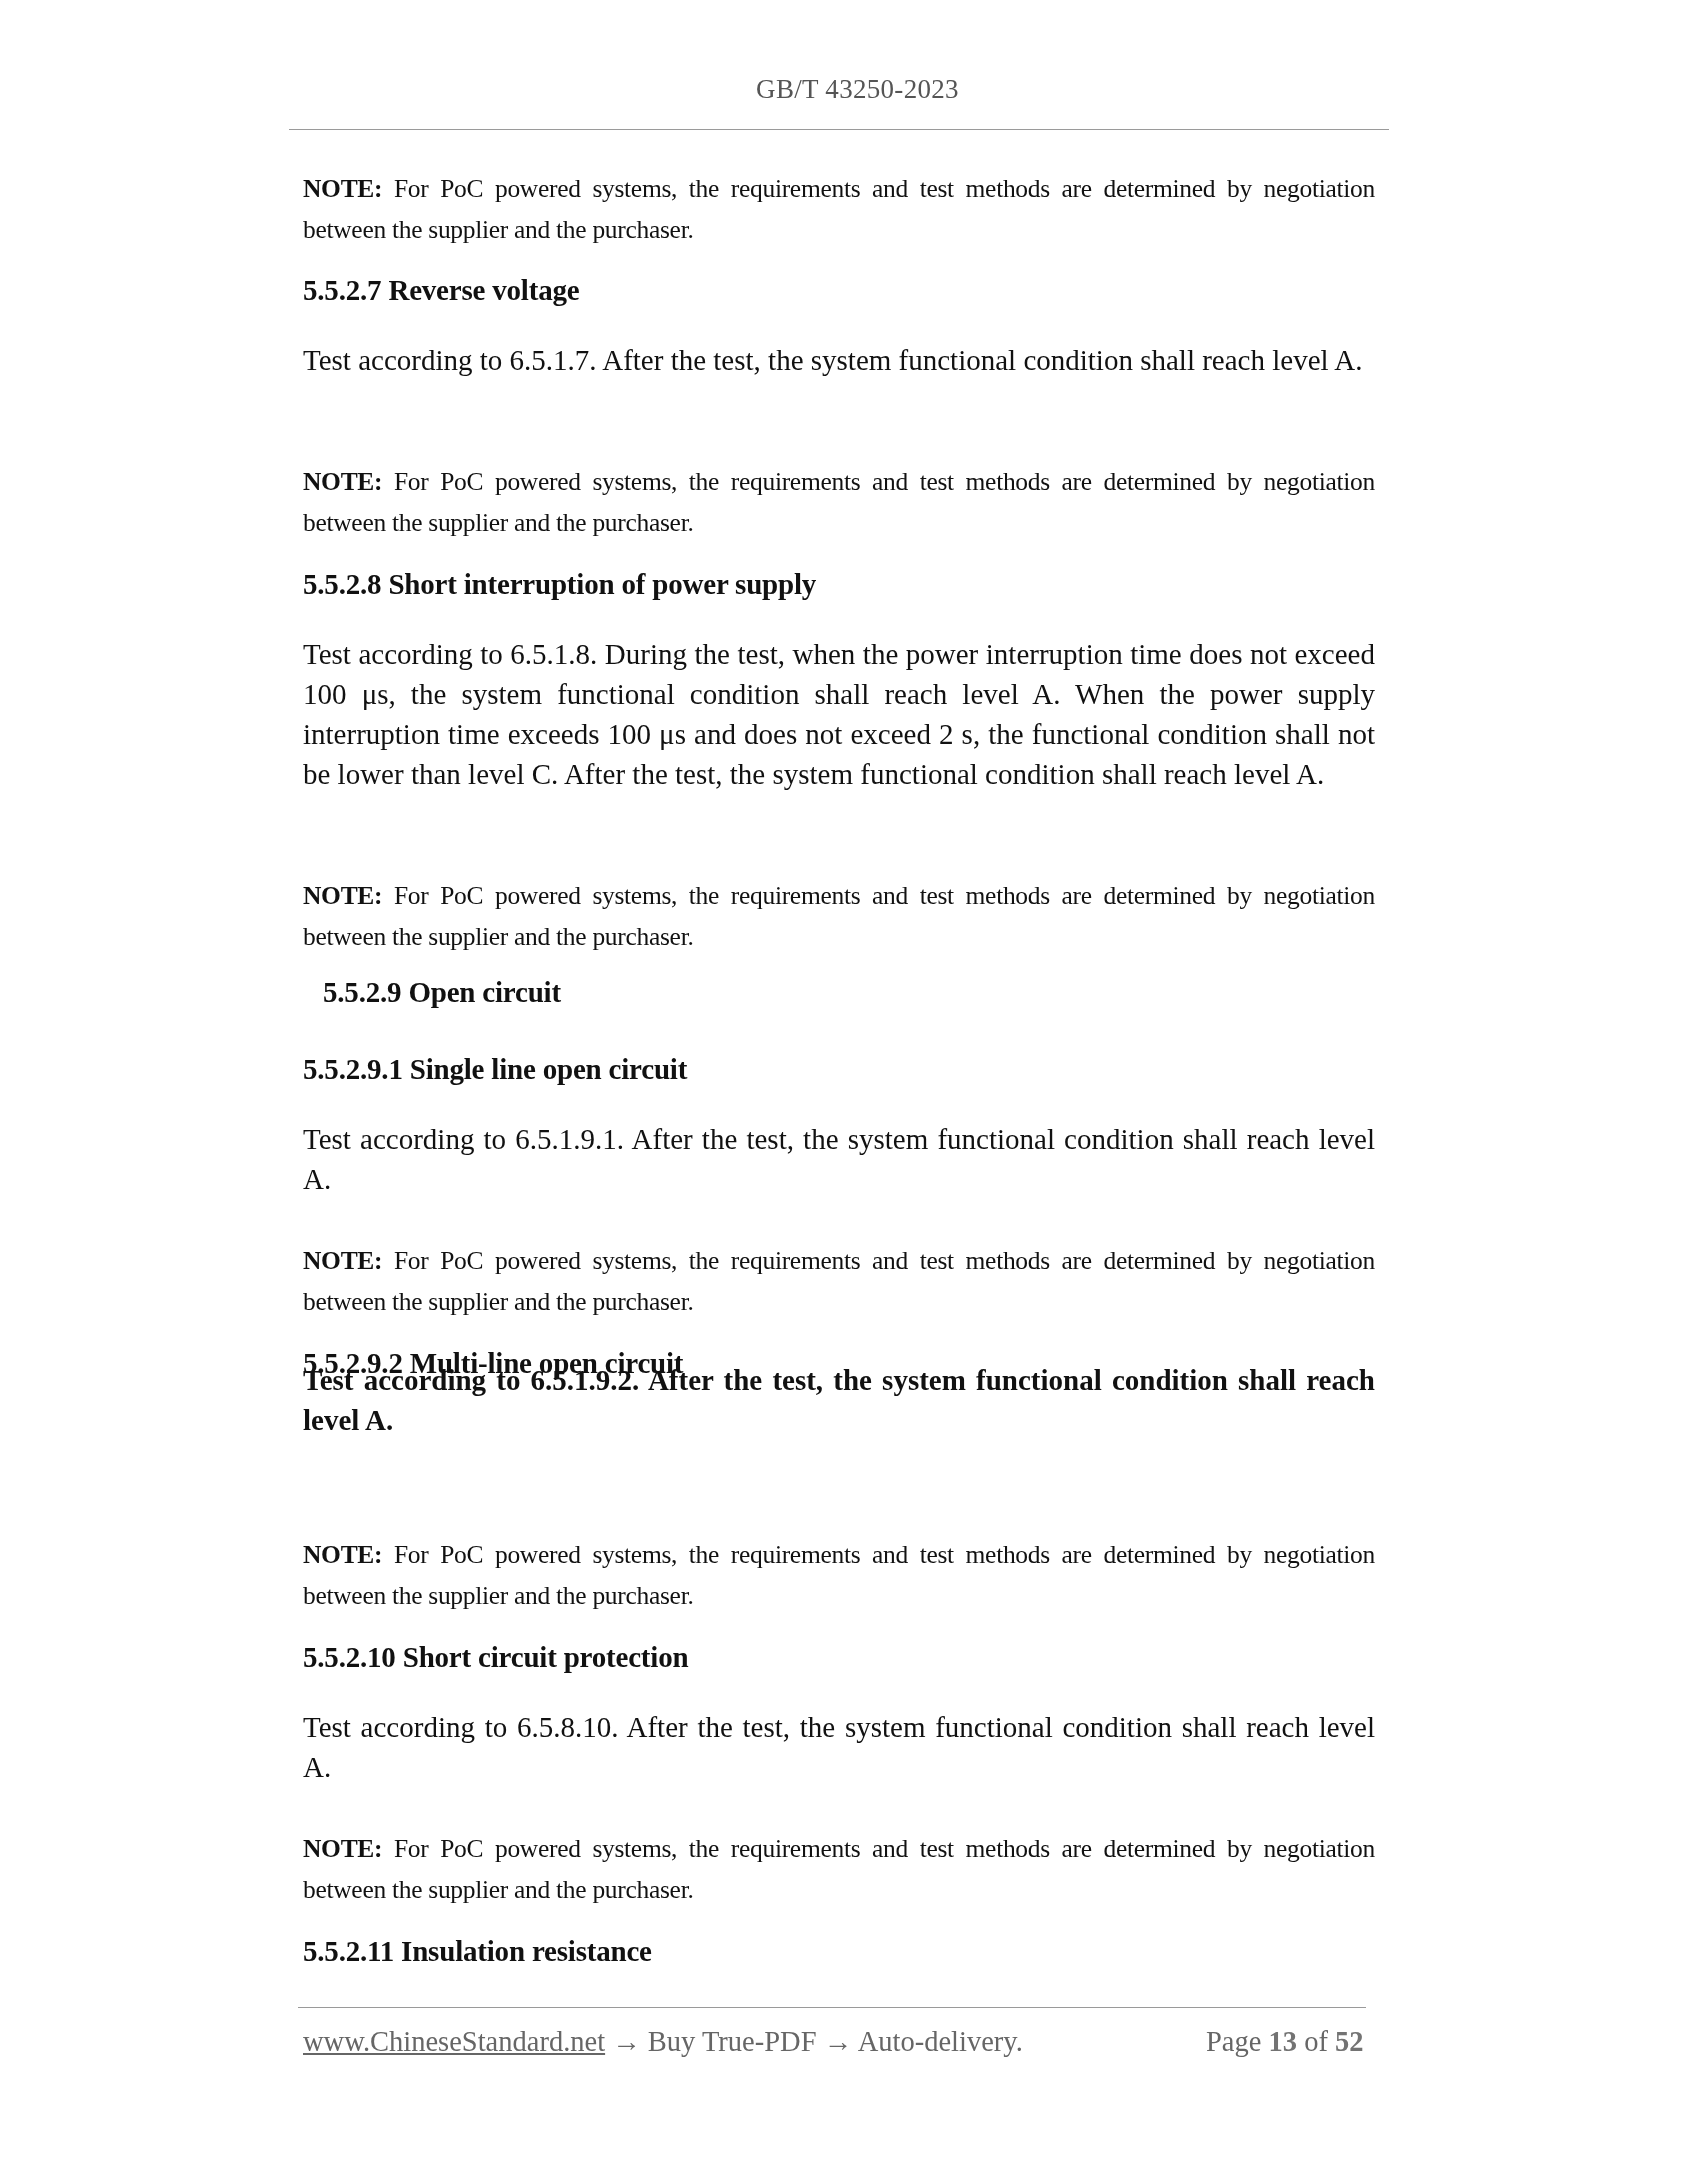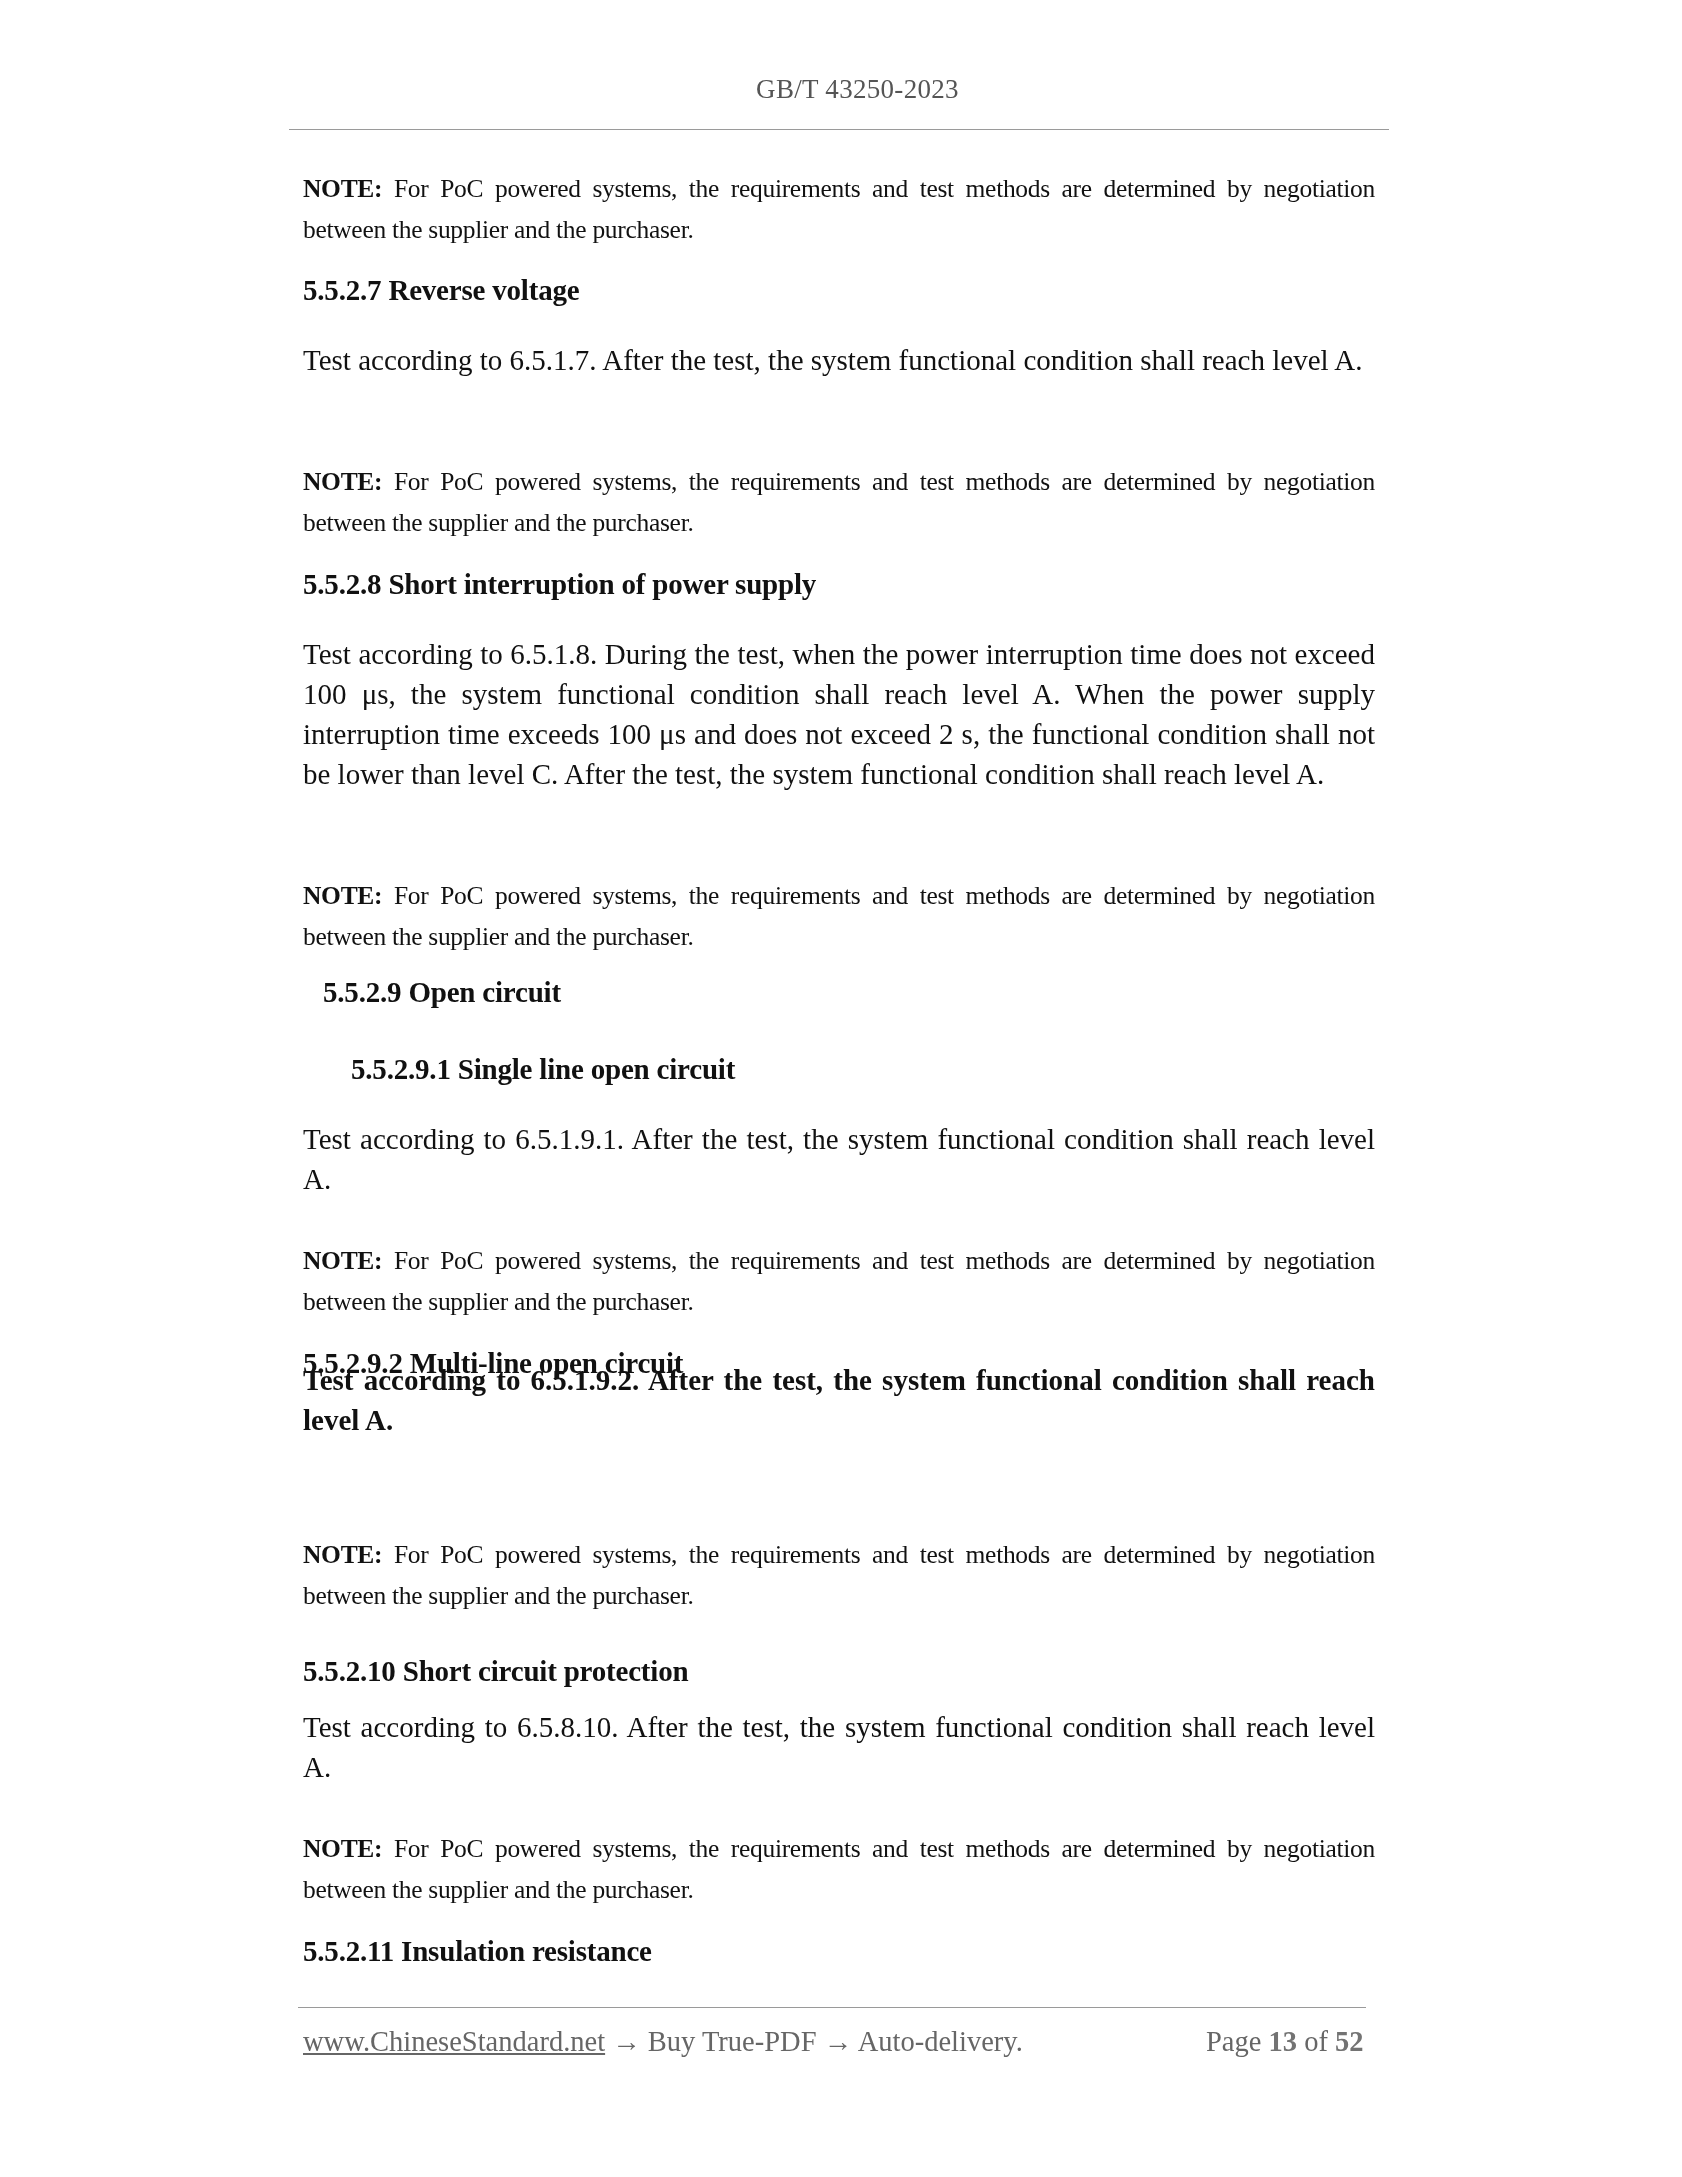--- a/index.html
+++ b/index.html
@@ -42,33 +42,33 @@
   </div>
 
   <div class="block heading" style="top:400px;">5.5.2.8 Short interruption of power supply</div>
   <div class="block para" style="top:470px;">Test according to 6.5.1.8. During the test, when the power interruption time does not exceed 100 μs, the system functional condition shall reach level A. When the power supply interruption time exceeds 100 μs and does not exceed 2 s, the functional condition shall not be lower than level C. After the test, the system functional condition shall reach level A.</div>
   <div class="block note" style="top:711px;">
     <b>NOTE:</b><span> For PoC powered systems, the requirements and test methods are determined by negotiation between the supplier and the purchaser.</span>
   </div>
 
   <div class="block heading" style="top:808px;margin-left:20px;">5.5.2.9 Open circuit</div>
 
-  <div class="block heading" style="top:885px;margin-left:48px;">5.5.2.9.1 Single line open circuit</div>
+  <div class="block heading" style="top:885px;">5.5.2.9.1 Single line open circuit</div>
   <div class="block para" style="top:955px;">Test according to 6.5.1.9.1. After the test, the system functional condition shall reach level A.</div>
   <div class="block note" style="top:1076px;">
     <b>NOTE:</b><span> For PoC powered systems, the requirements and test methods are determined by negotiation between the supplier and the purchaser.</span>
   </div>
 
   <div class="block heading" style="top:1179px;">5.5.2.9.2 Multi-line open circuit</div>
   <div class="block para" style="top:1196px;font-weight:bold;">Test according to 6.5.1.9.2. After the test, the system functional condition shall reach level A.</div>
   <div class="block note" style="top:1370px;">
     <b>NOTE:</b><span> For PoC powered systems, the requirements and test methods are determined by negotiation between the supplier and the purchaser.</span>
   </div>
 
-  <div class="block heading" style="top:1473px;margin-top:14px;">5.5.2.10 Short circuit protection</div>
+  <div class="block heading" style="top:1473px;">5.5.2.10 Short circuit protection</div>
   <div class="block para" style="top:1543px;">Test according to 6.5.8.10. After the test, the system functional condition shall reach level A.</div>
   <div class="block note" style="top:1664px;">
     <b>NOTE:</b><span> For PoC powered systems, the requirements and test methods are determined by negotiation between the supplier and the purchaser.</span>
   </div>
 
   <div class="block heading" style="top:1767px;">5.5.2.11 Insulation resistance</div>
 </div>
 
 <div class="footer-rule"></div>
 

